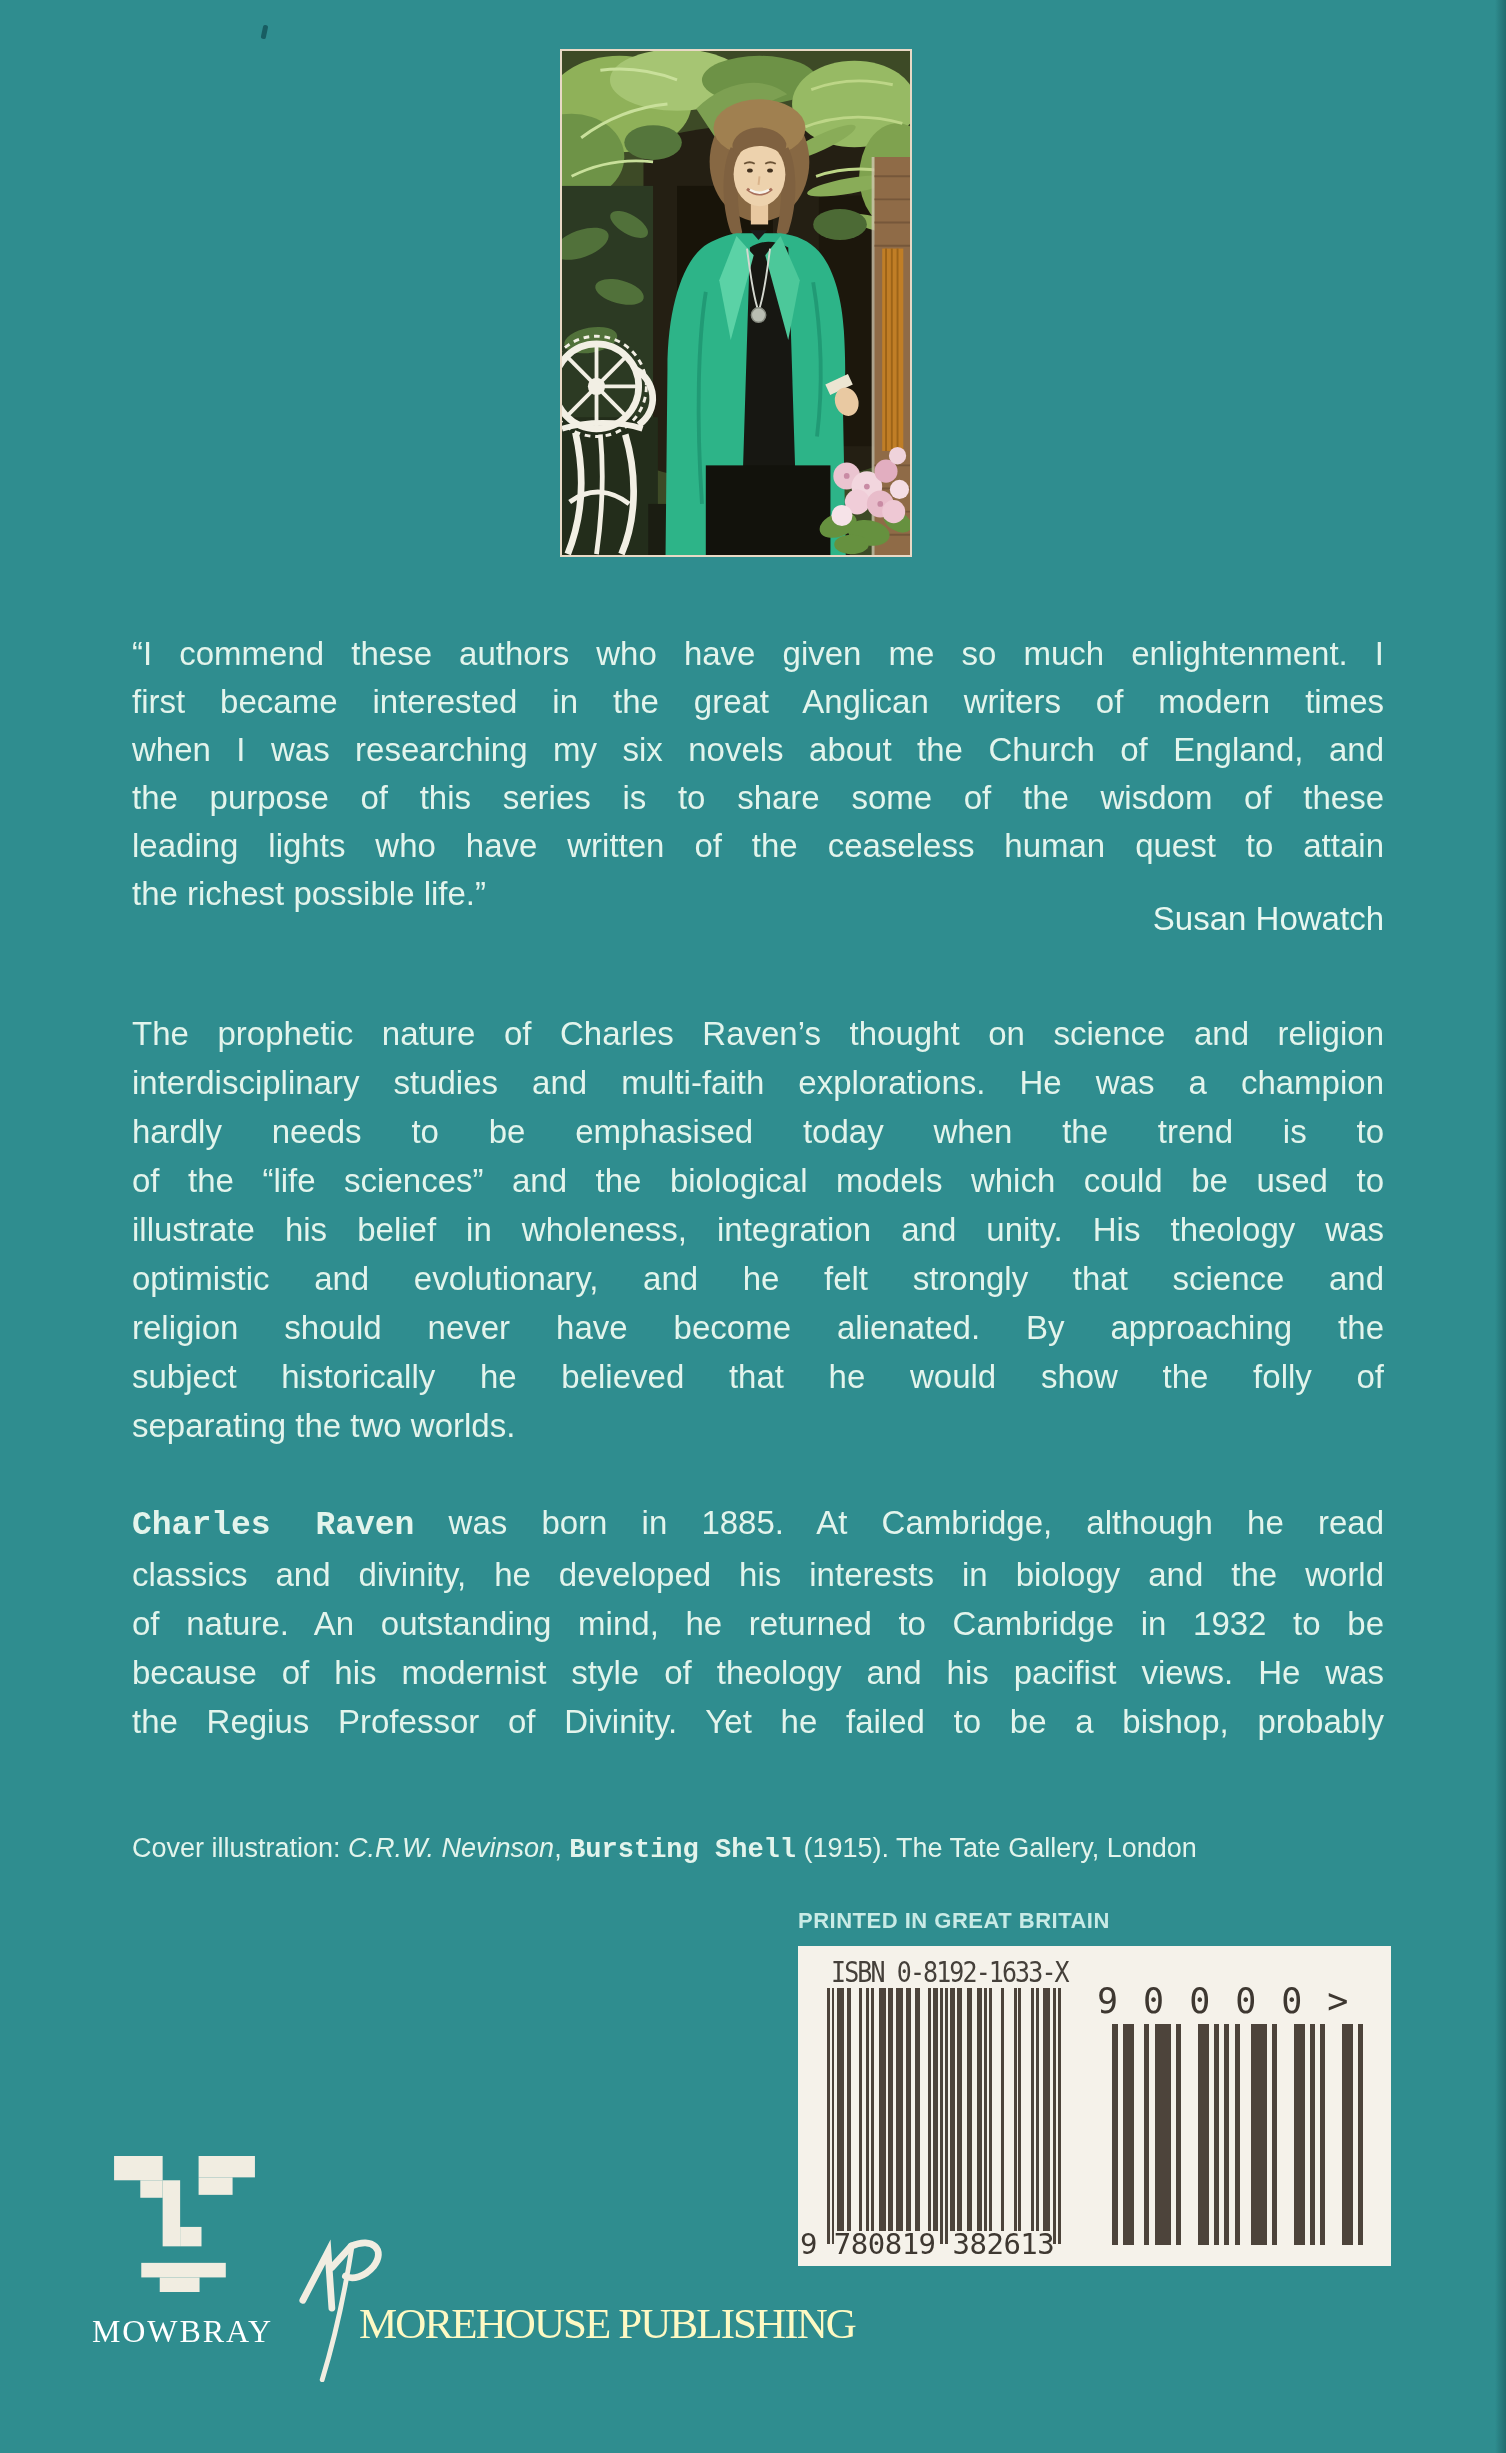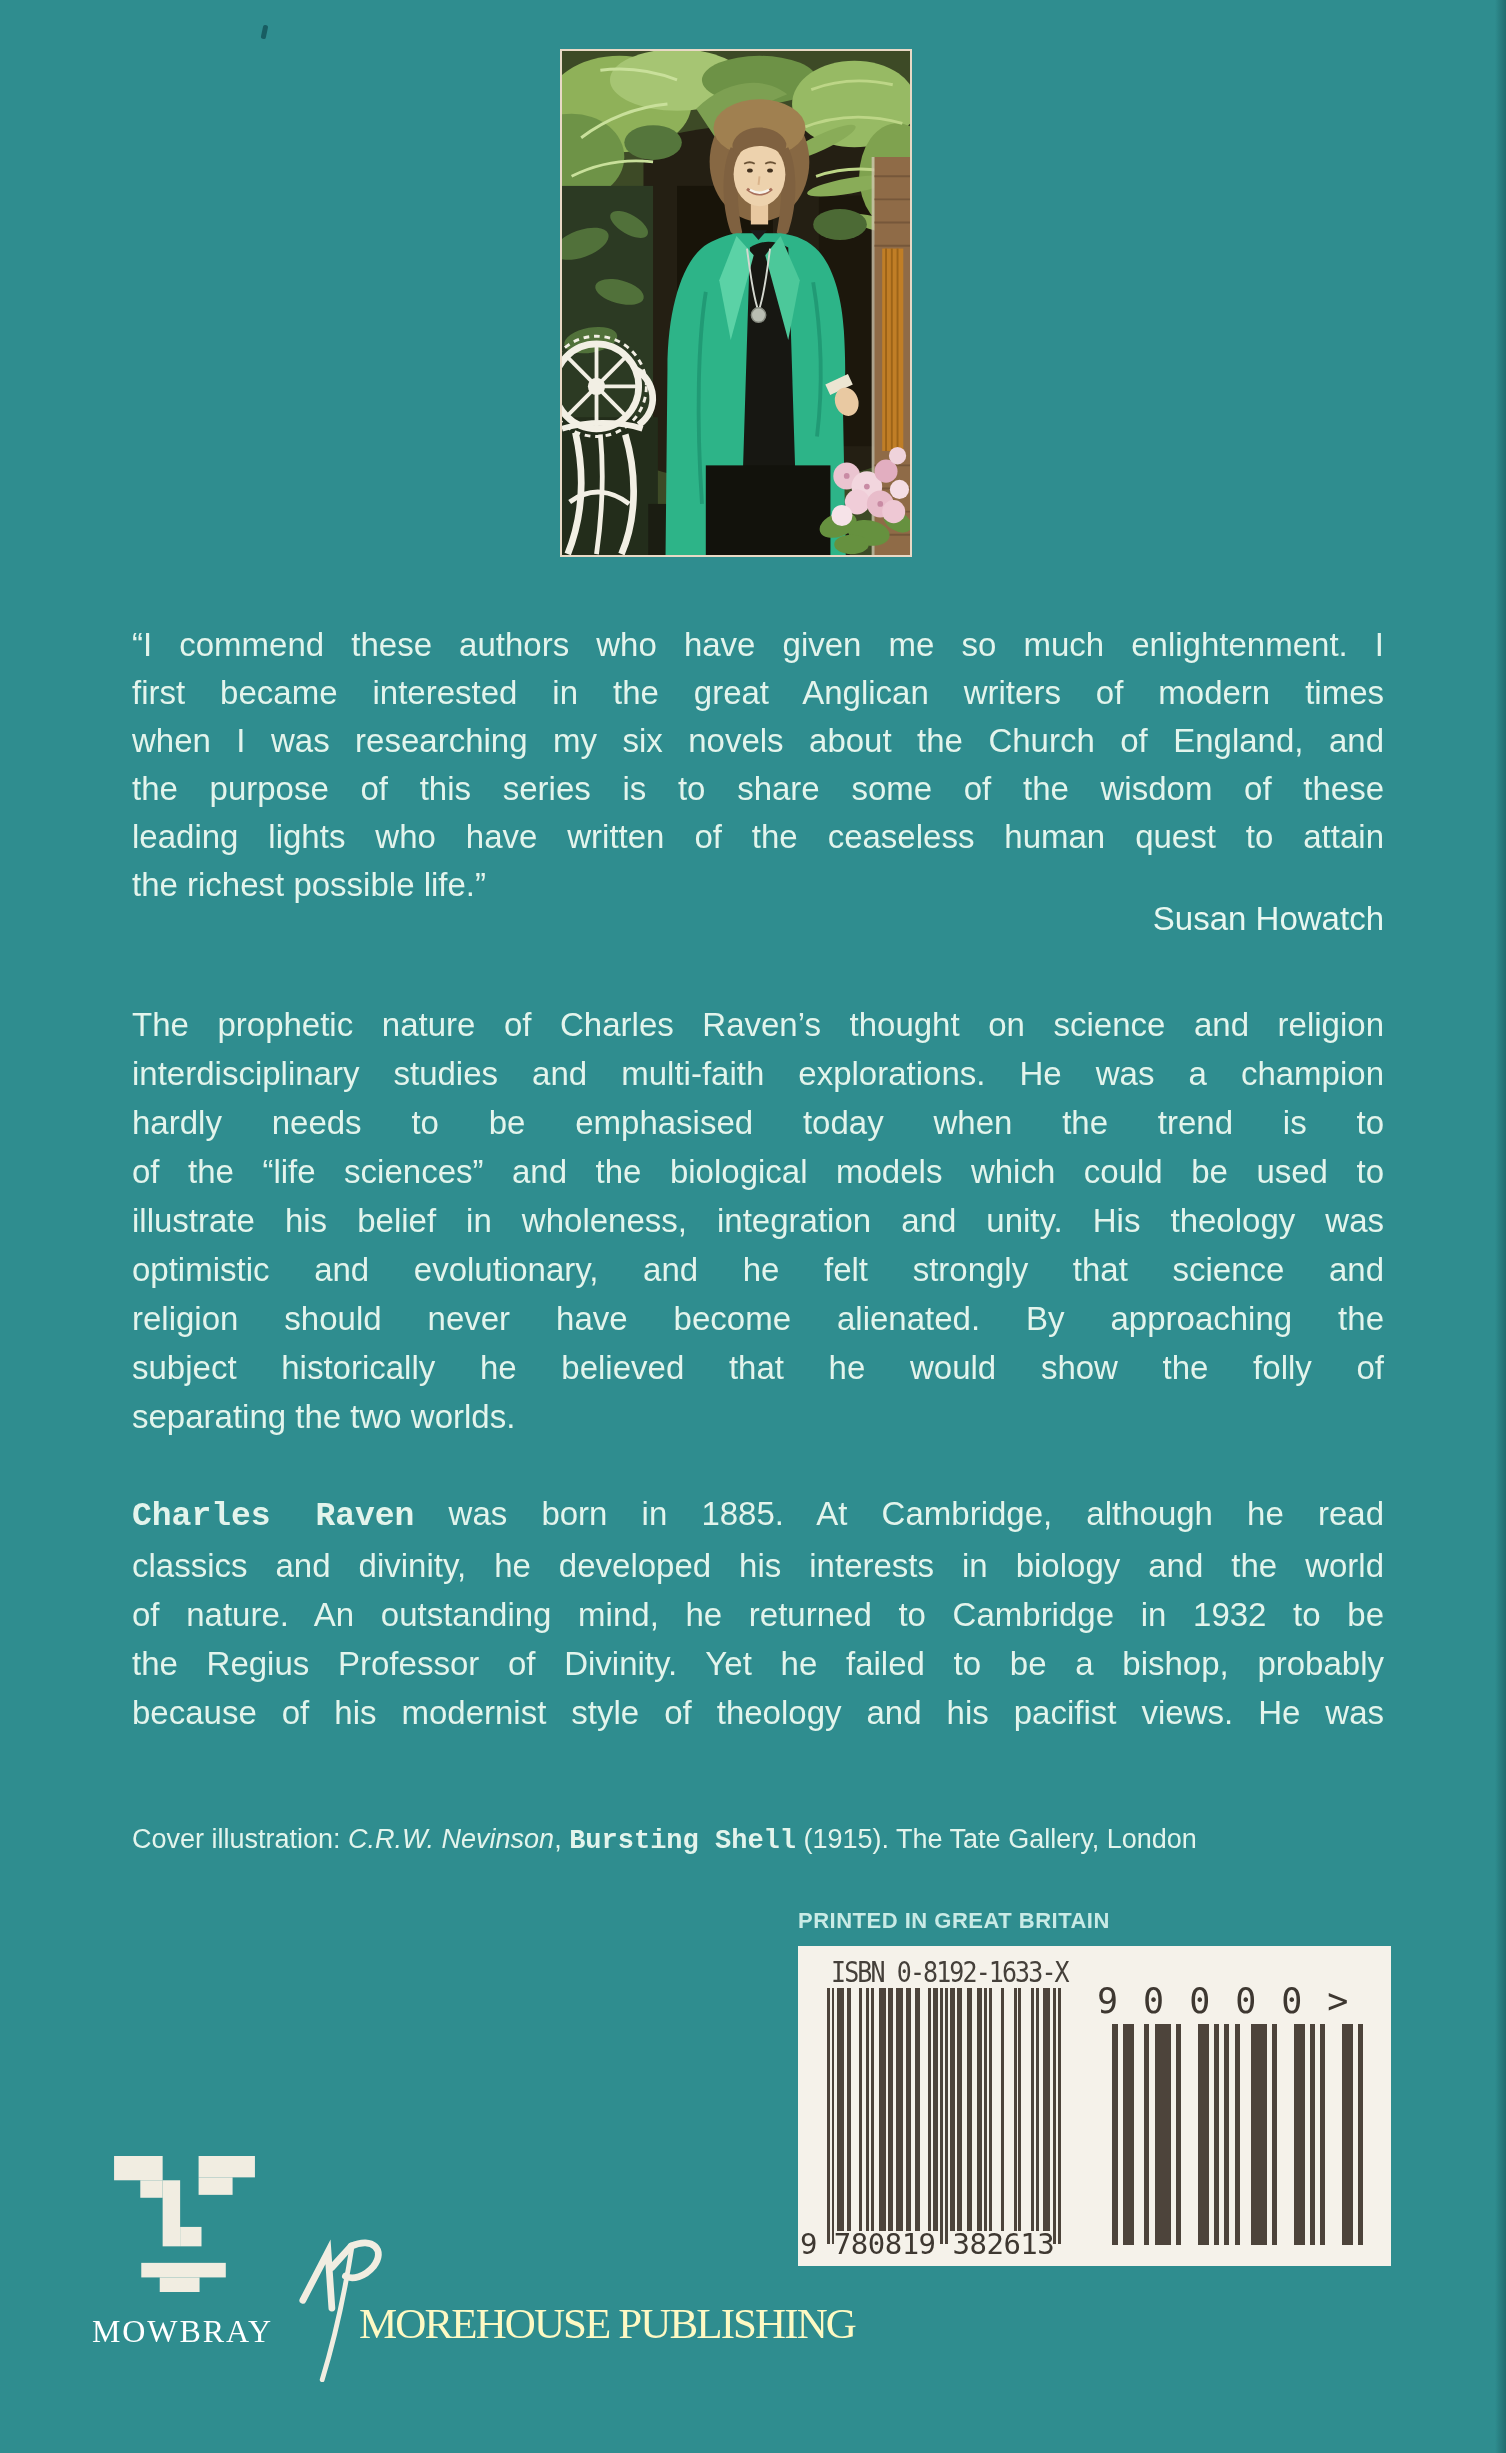--- a/index.html
+++ b/index.html
@@ -14,21 +14,21 @@
 
   
   .speck{left:262px;top:25px;width:4.9px;height:13.6px;background:#14555a;border-radius:1.9px;transform:rotate(12deg);opacity:.85;}
   .right-edge{right:0;top:0;width:11.6px;height:2453px;background:linear-gradient(to right, rgba(10,60,64,0), rgba(10,60,64,.45));}
 
   
   .photo{left:560px;top:49px;width:352px;height:508px;border:2.9px solid #e9d9c6;box-sizing:border-box;background:#3d4a26;}
   .photo svg{display:block;width:100%;height:100%;}
 
   
-  .textblock{left:132px;width:1252px;color:#e3f4ec;}
+  .textblock{left:132px;width:1252px;color:#e3f4ec;margin-top:9px;}
   .quote{top:621px;font-size:33px;line-height:48px;}
   .para2{top:1000px;font-size:33px;line-height:49px;}
   .para3{top:1489px;font-size:33px;line-height:49px;}
   .credit{top:1820px;font-size:27px;line-height:39px;}
   .tline{text-align:justify;text-align-last:justify;white-space:normal;}
   .tline.lastline{text-align:left;text-align-last:auto;}
   .tline .b{font-weight:700;font-family:Liberation Mono, monospace;}
   .tline .i{font-style:italic;}
   .attribution{left:132px;top:892px;width:1252px;text-align:right;font-size:33px;line-height:54px;color:#e8f7f0;}
 
@@ -199,22 +199,22 @@
       <div class="tline"><span>optimistic and evolutionary, and he felt strongly that science and</span></div>
       <div class="tline"><span>religion should never have become alienated. By approaching the</span></div>
       <div class="tline"><span>subject historically he believed that he would show the folly of</span></div>
       <div class="tline lastline"><span>separating the two worlds.</span></div>
     </div>
 
   <div class="abs textblock para3">
       <div class="tline"><span class="b">Charles Raven</span><span> was born in 1885. At Cambridge, although he read</span></div>
       <div class="tline"><span>classics and divinity, he developed his interests in biology and the world</span></div>
       <div class="tline"><span>of nature. An outstanding mind, he returned to Cambridge in 1932 to be</span></div>
+      <div class="tline"><span>because of his modernist style of theology and his pacifist views. He was</span></div>
       <div class="tline"><span>the Regius Professor of Divinity. Yet he failed to be a bishop, probably</span></div>
-      <div class="tline"><span>because of his modernist style of theology and his pacifist views. He was</span></div>
     </div>
 
   <div class="abs textblock credit">
       <div class="tline lastline"><span>Cover illustration: </span><span class="i">C.R.W. Nevinson</span><span>, </span><span class="b">Bursting Shell</span><span> (1915). The Tate Gallery, London</span></div>
     </div>
 
   <div class="abs printed">PRINTED IN GREAT BRITAIN</div>
 
   <div class="abs barcode-box">
     <div class="isbn">ISBN 0-8192-1633-X</div>

